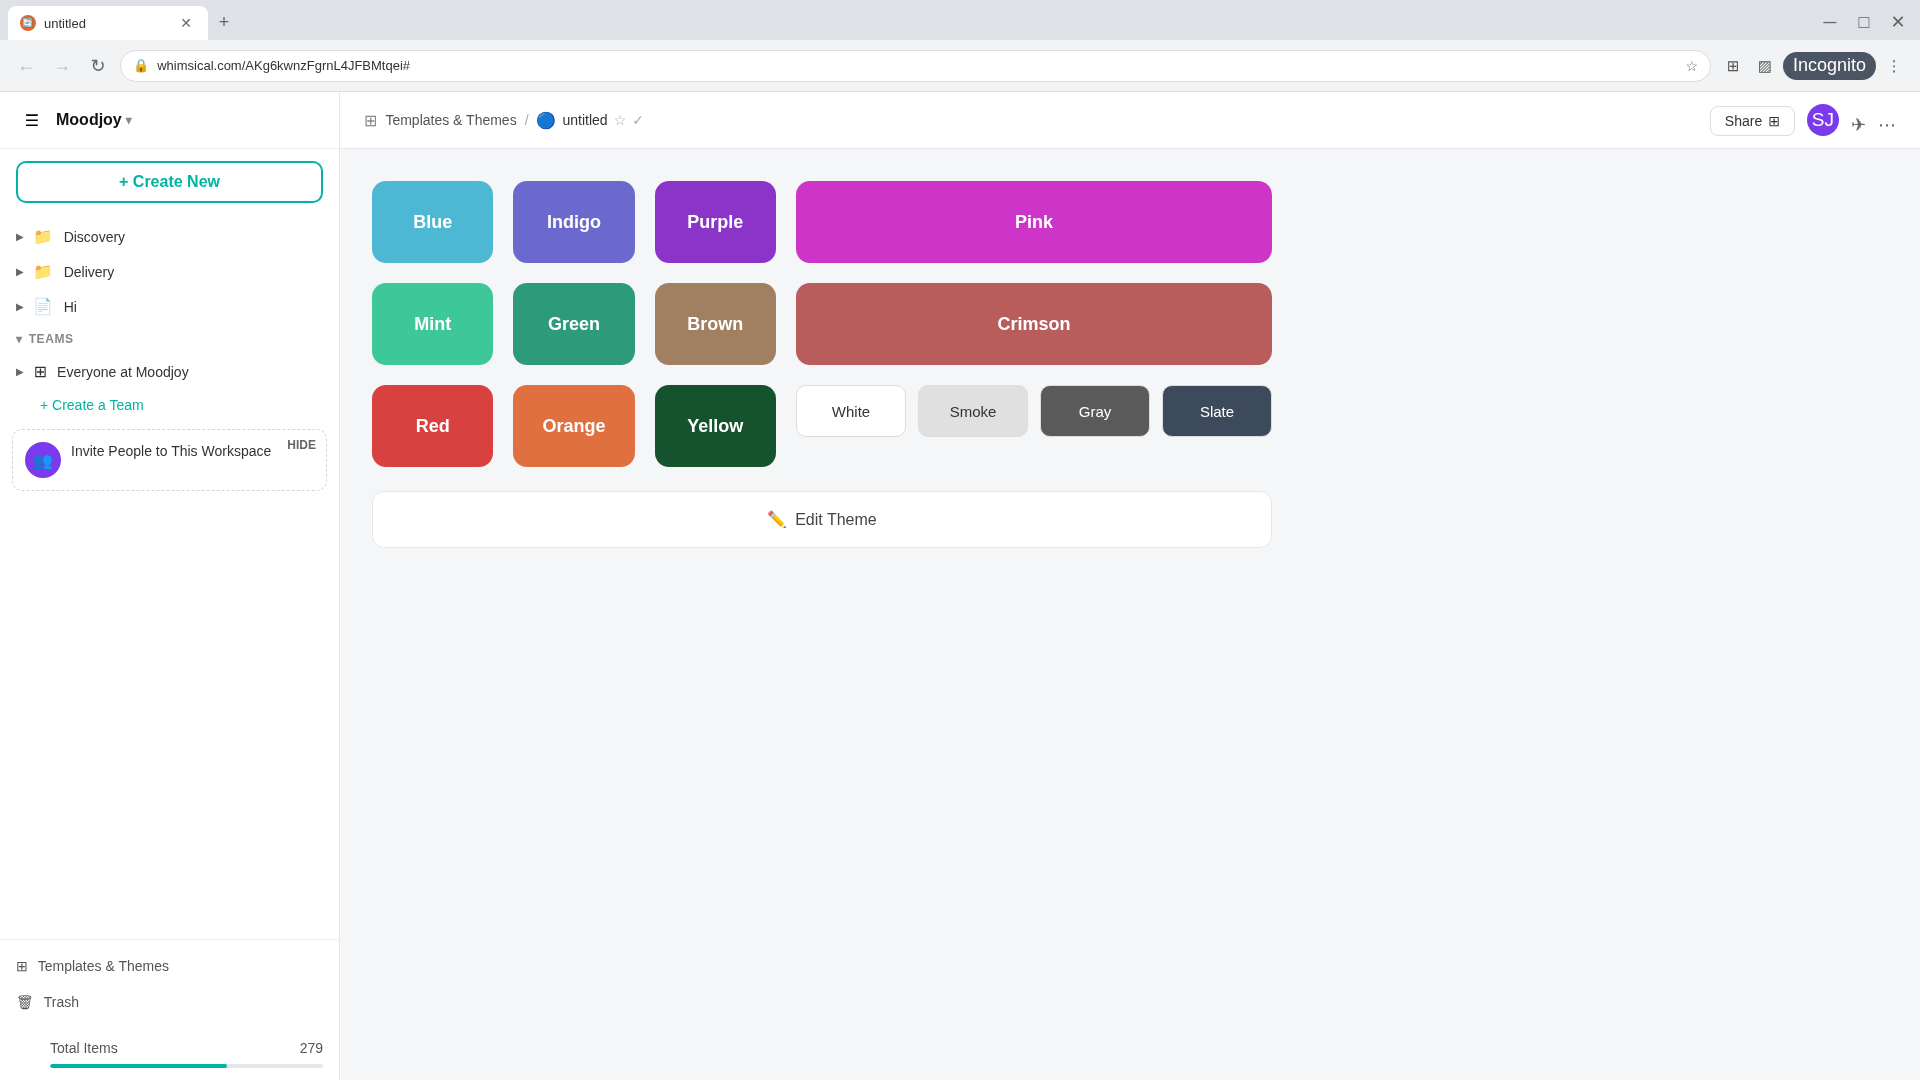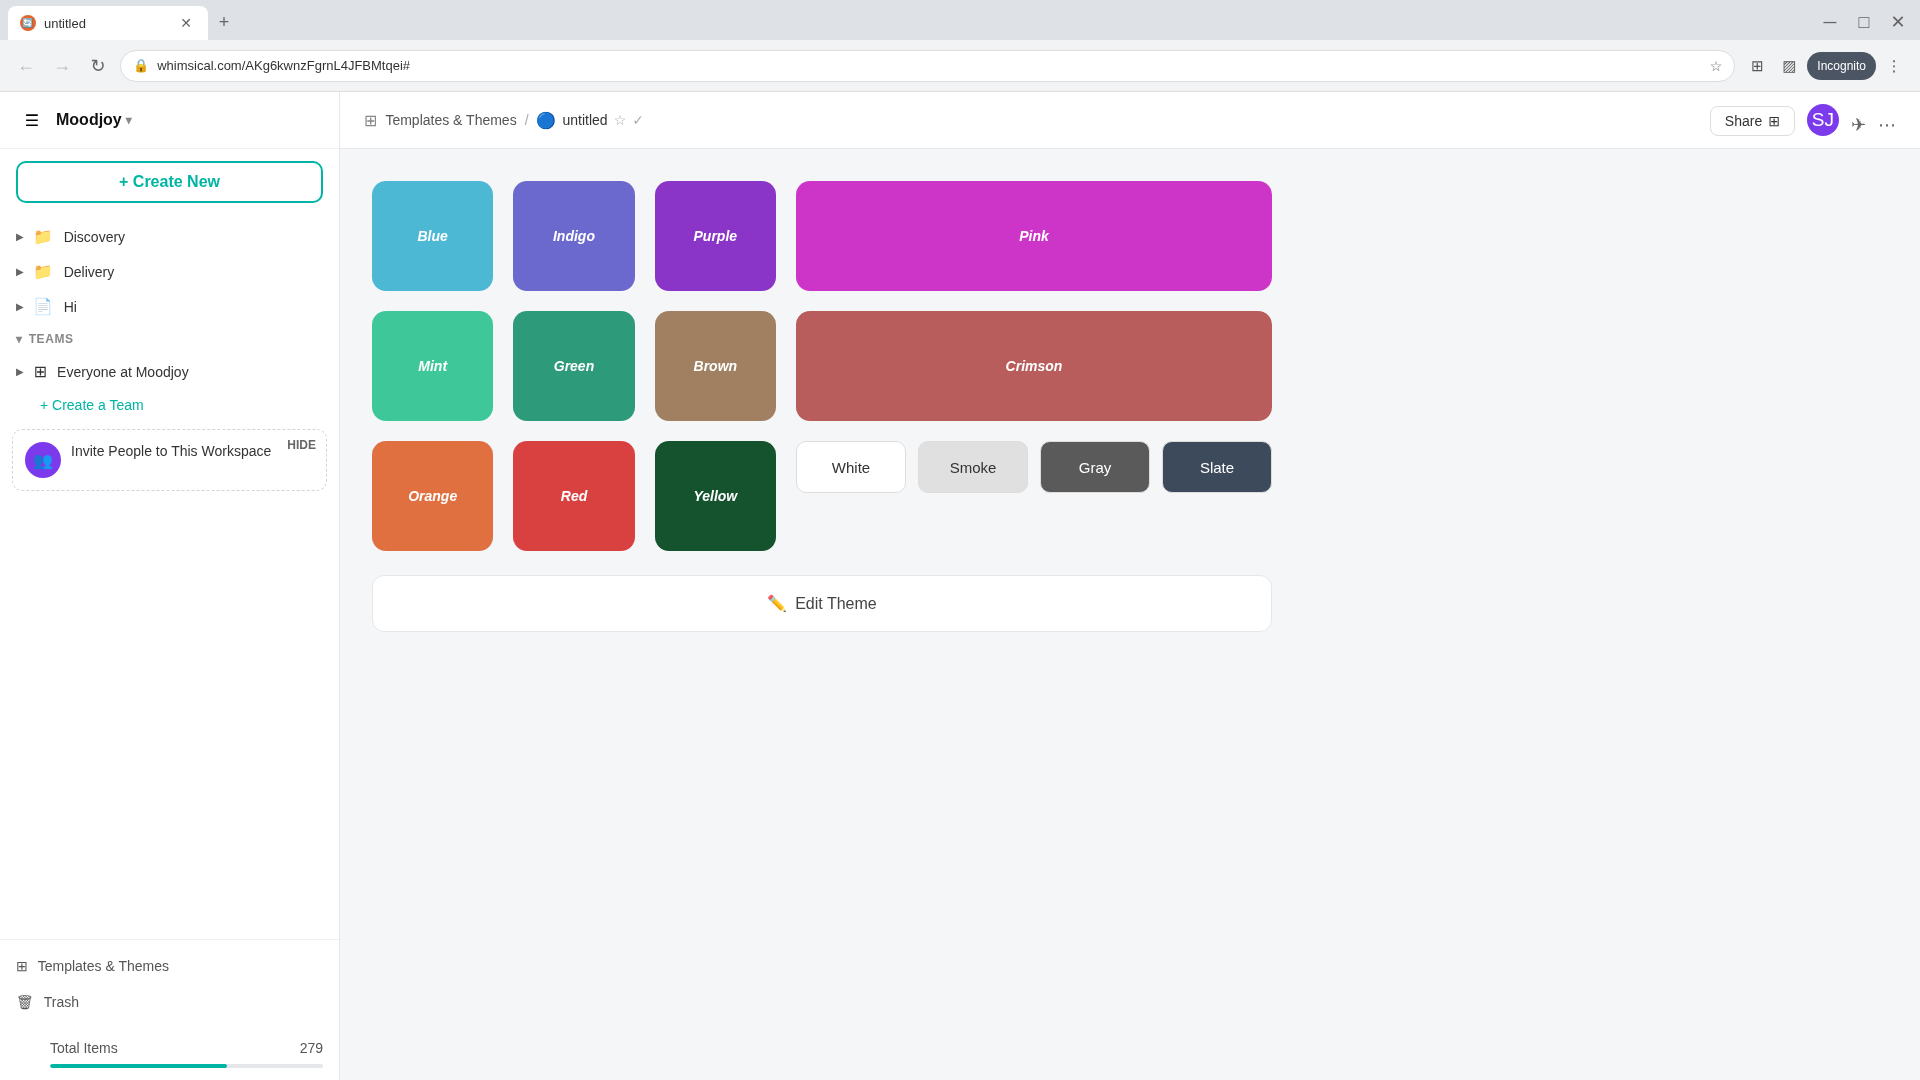--- a/index.html
+++ b/index.html
@@ -14,21 +14,21 @@
     .tab-add { width: 28px; height: 28px; display: flex; align-items: center; justify-content: center; border-radius: 50%; font-size: 18px; color: #666; cursor: pointer; margin-bottom: 4px; }
     .address-bar-row { background: #f1f3f4; height: 52px; display: flex; align-items: center; padding: 0 12px; gap: 8px; border-bottom: 1px solid #ddd; }
     .nav-btn { width: 28px; height: 28px; display: flex; align-items: center; justify-content: center; border-radius: 50%; font-size: 18px; color: #666; cursor: pointer; }
     .nav-btn.disabled { color: #bbb; cursor: default; }
     .address-bar { flex: 1; background: #fff; border-radius: 20px; height: 32px; display: flex; align-items: center; padding: 0 12px; gap: 8px; font-size: 13px; color: #333; border: 1px solid #ddd; }
     .lock-icon { color: #555; font-size: 13px; }
     .address-text { flex: 1; }
     .star-icon { color: #666; font-size: 14px; }
     .toolbar-icons { display: flex; align-items: center; gap: 4px; }
     .toolbar-icon-btn { width: 28px; height: 28px; display: flex; align-items: center; justify-content: center; border-radius: 50%; font-size: 15px; color: #555; cursor: pointer; }
-    .profile-menu { background: #4b5563; color: white; border-radius: 16px; padding: 2px 10px; font-size: 12px; display: flex; align-items: center; gap: 4px; cursor: pointer; height: 28px; }
+    .profile-menu { background: #4b5563; color: white; border-radius: 16px; padding: 2px 10px; font-size: 18px; display: flex; align-items: center; gap: 4px; cursor: pointer; height: 28px; }
 
     
     .app-container { display: flex; flex: 1; background: #fff; overflow: hidden; }
 
     
     .sidebar { width: 340px; background: #fff; border-right: 1px solid #e5e7eb; display: flex; flex-direction: column; overflow: hidden; }
     .sidebar-header { padding: 12px 16px; display: flex; align-items: center; gap: 8px; border-bottom: 1px solid #f0f0f0; }
     .sidebar-menu-btn { width: 32px; height: 32px; display: flex; align-items: center; justify-content: center; cursor: pointer; border-radius: 6px; }
     .workspace-name { font-size: 16px; font-weight: 600; color: #111; flex: 1; cursor: pointer; display: flex; align-items: center; gap: 4px; }
     .workspace-chevron { color: #888; font-size: 12px; }
@@ -61,21 +61,21 @@
     .page-icon { font-size: 16px; }
     .header-actions { display: flex; align-items: flex-end; gap: 12px; }
     .share-btn { display: flex; align-items: center; gap: 6px; font-size: 14px; font-weight: 500; color: #333; border: 1px solid #ddd; border-radius: 8px; padding: 6px 14px; cursor: pointer; }
     .user-avatar { width: 32px; height: 32px; background: #7c3aed; border-radius: 50%; display: flex; align-items: center; justify-content: center; font-size: 19px; color: white; font-weight: 400; cursor: pointer; }
     .send-btn { font-size: 18px; color: #666; cursor: pointer; }
     .more-btn { font-size: 18px; color: #666; cursor: pointer; }
 
     
     .theme-grid-container { flex: 1; padding: 32px; overflow-y: auto; }
     .theme-grid { display: grid; grid-template-columns: repeat(4, 1fr); gap: 20px; max-width: 900px; }
-    .theme-card { border-radius: 14px; height: 110px; display: flex; align-items: center; justify-content: center; font-size: 14px; font-weight: 600; color: white; cursor: pointer; transition: transform 0.1s; font-style: italic; }
+    .theme-card { border-radius: 14px; height: 82px; display: flex; align-items: center; justify-content: center; font-size: 18px; font-weight: 600; color: white; cursor: pointer; transition: transform 0.1s; }
     .light-card { border-radius: 10px; height: 52px; width: 110px; display: flex; align-items: center; justify-content: center; font-size: 15px; font-weight: 500; cursor: pointer; border: 1px solid #ddd; }
     .edit-theme-btn { margin-top: 24px; max-width: 900px; background: #fff; border: 1px solid #e5e7eb; border-radius: 12px; padding: 18px; display: flex; align-items: center; justify-content: center; gap: 8px; font-size: 16px; color: #444; cursor: pointer; }
   </style>
 </head>
 <body>
 
 <div class="browser-chrome">
 
   <div class="tab-bar">
     <div class="tab">
@@ -241,26 +241,26 @@
           </div>
 
           <div class="theme-card" style="background:#a08060;">
             <span>Brown</span>
           </div>
 
           <div class="theme-card" style="background:#b85c5c;">
             <span>Crimson</span>
           </div>
 
+          <div class="theme-card" style="background:#d94040;">
+            <span>Red</span>
+          </div>
+
           <div class="theme-card" style="background:#e07040;">
             <span>Orange</span>
-          </div>
-
-          <div class="theme-card" style="background:#d94040;">
-            <span>Red</span>
           </div>
 
           <div class="theme-card" style="background:#14532d;">
             <span>Yellow</span>
           </div>
 
           <div style="display:flex;flex-direction:row;gap:12px;">
             <div style="display:flex;gap:12px;">
               <div class="light-card" style="background:#ffffff;color:#333;flex:1;">
                 <span>White</span>

